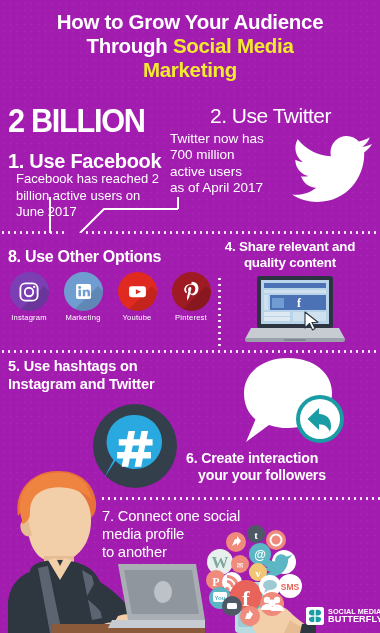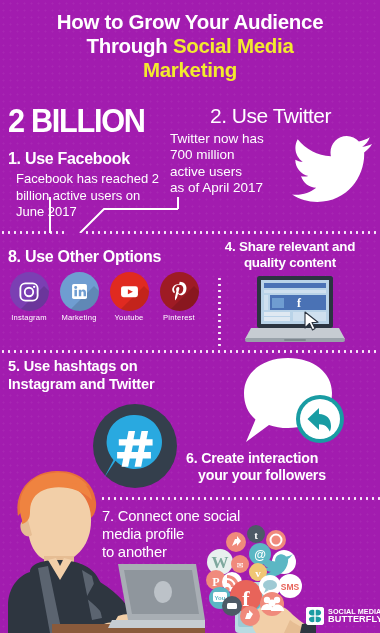--- a/index.html
+++ b/index.html
@@ -61,21 +61,21 @@
     transform: scaleX(0.93);
     transform-origin: left center;
     line-height: 1;
     z-index: 5;
   }
   .fb-heading {
     position: absolute;
     top: 150px;
     left: 8px;
     font-weight: bold;
-    font-size: 16px;
+    font-size: 20px;
     color: #ffffff;
     letter-spacing: -0.3px;
     z-index: 5;
   }
   .fb-sub {
     position: absolute;
     top: 171px;
     left: 16px;
     width: 150px;
     font-size: 13px;
@@ -152,21 +152,21 @@
     color: #ffffff;
     letter-spacing: -0.3px;
     z-index: 5;
   }
   .icon-row {
     position: absolute;
     top: 272px;
     left: 4px;
     width: 212px;
     display: flex;
-    justify-content: flex-start;
+    justify-content: space-between;
     z-index: 5;
   }
   .icon-cell {
     width: 50px;
     text-align: center;
   }
   .icon-circle {
     width: 39px;
     height: 39px;
     border-radius: 50%;

